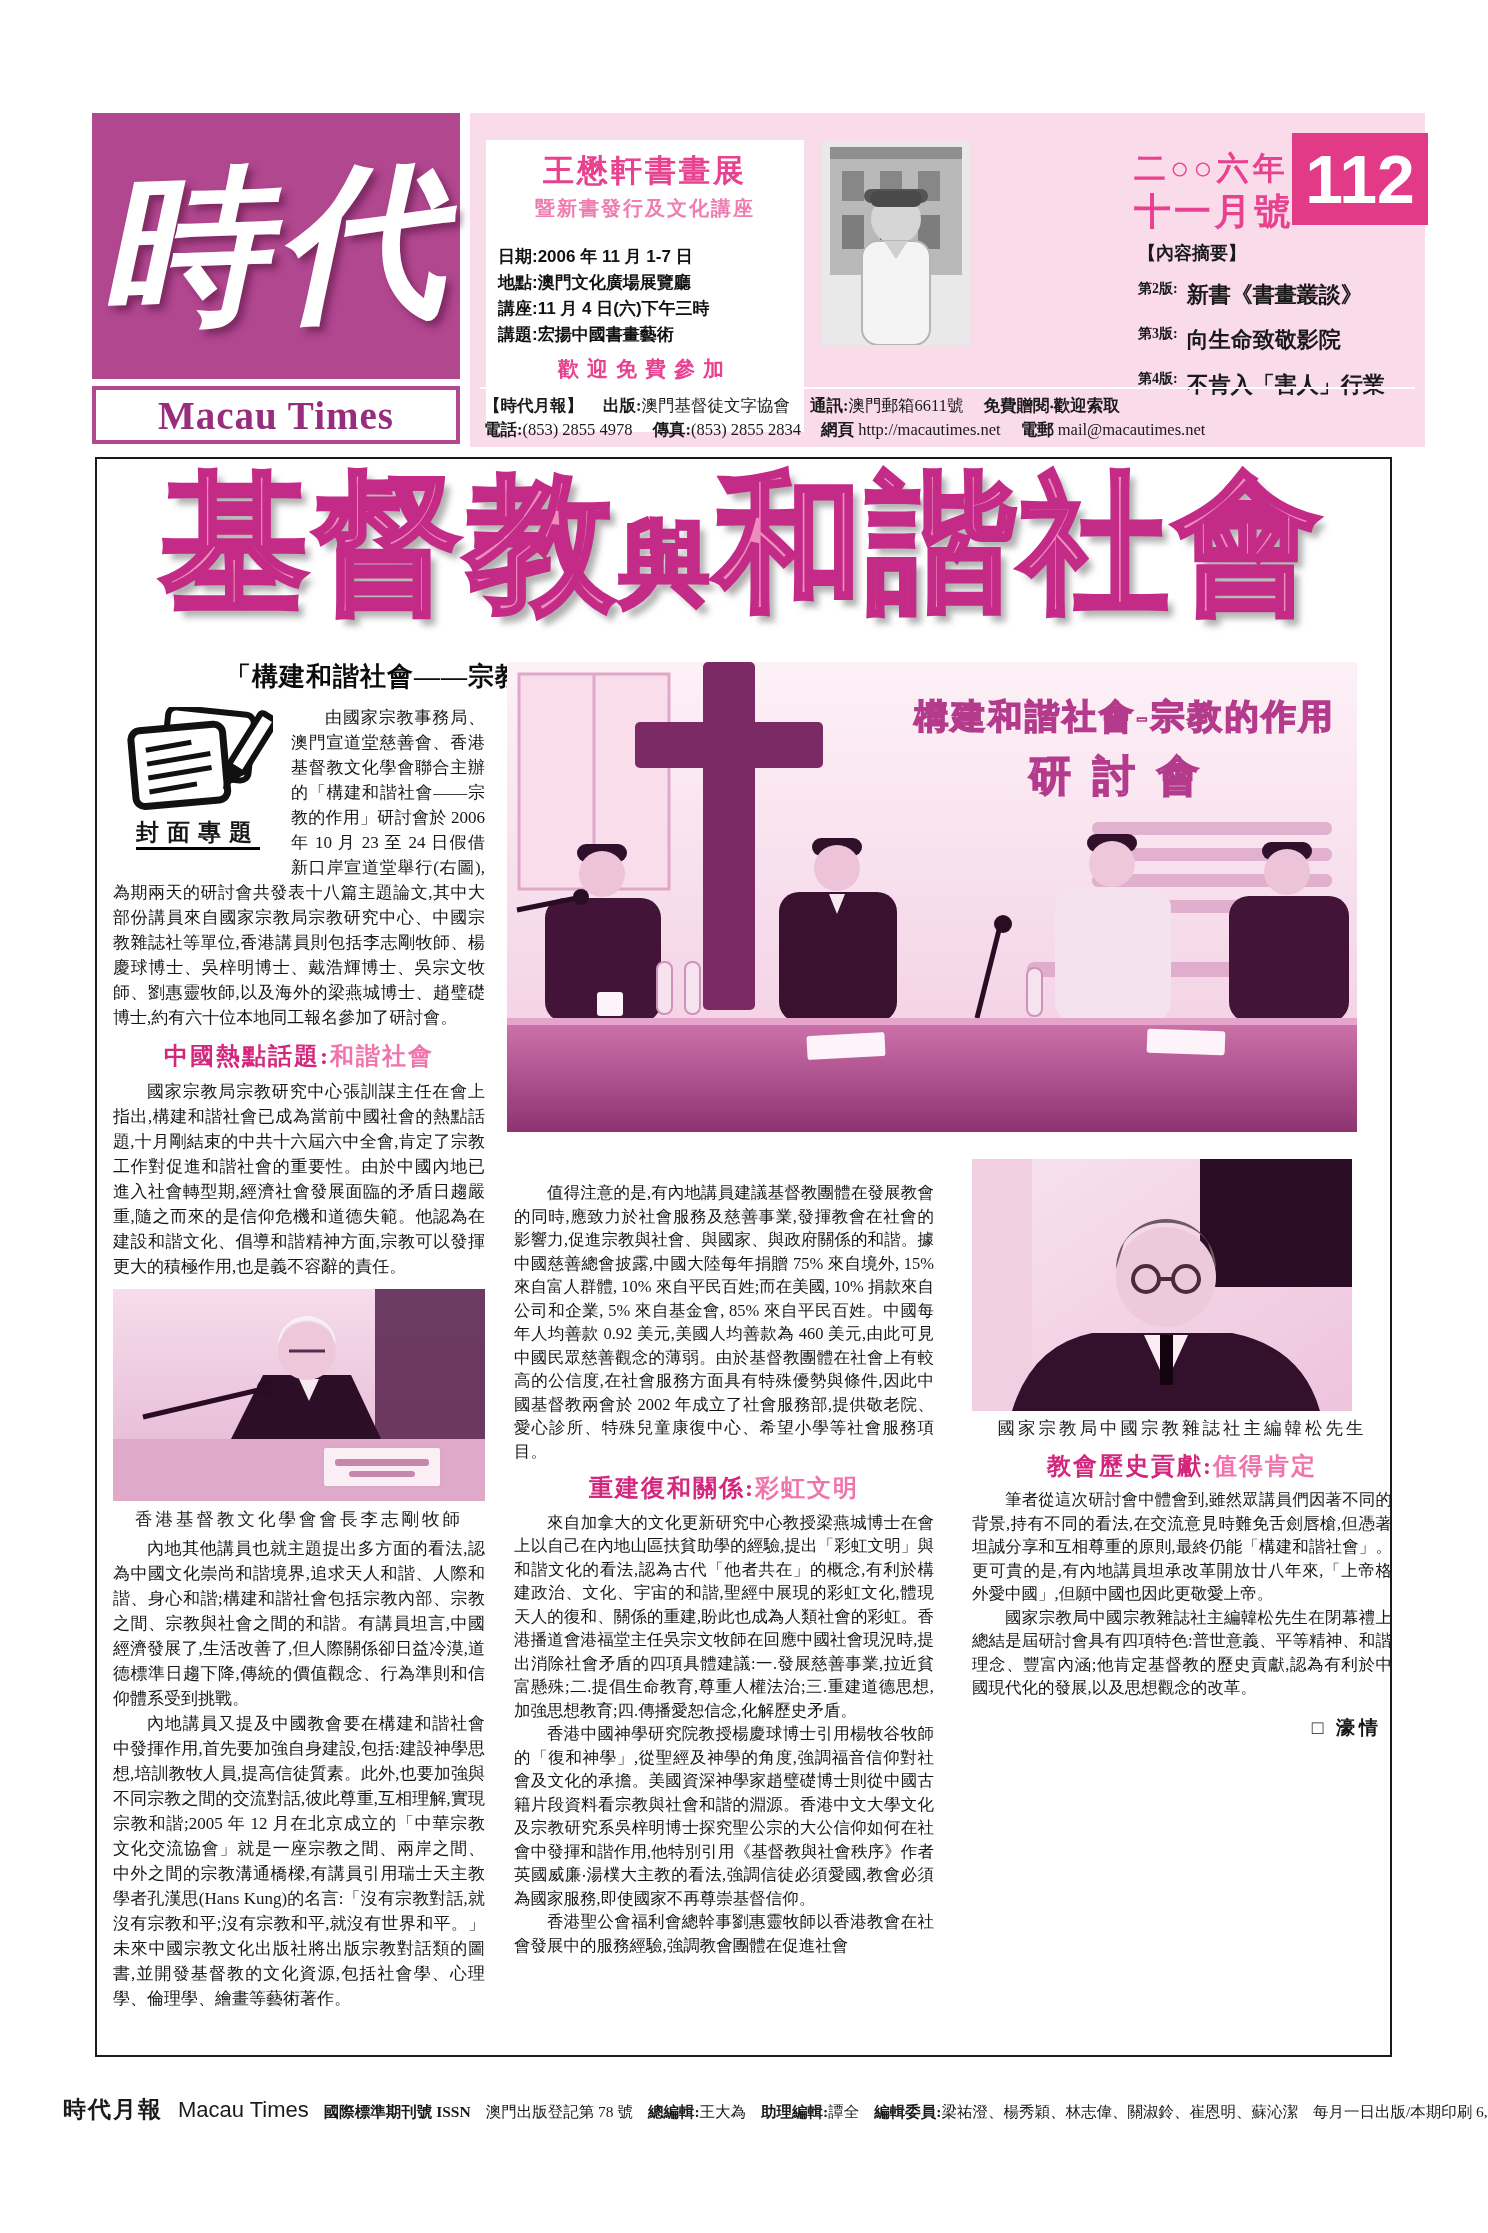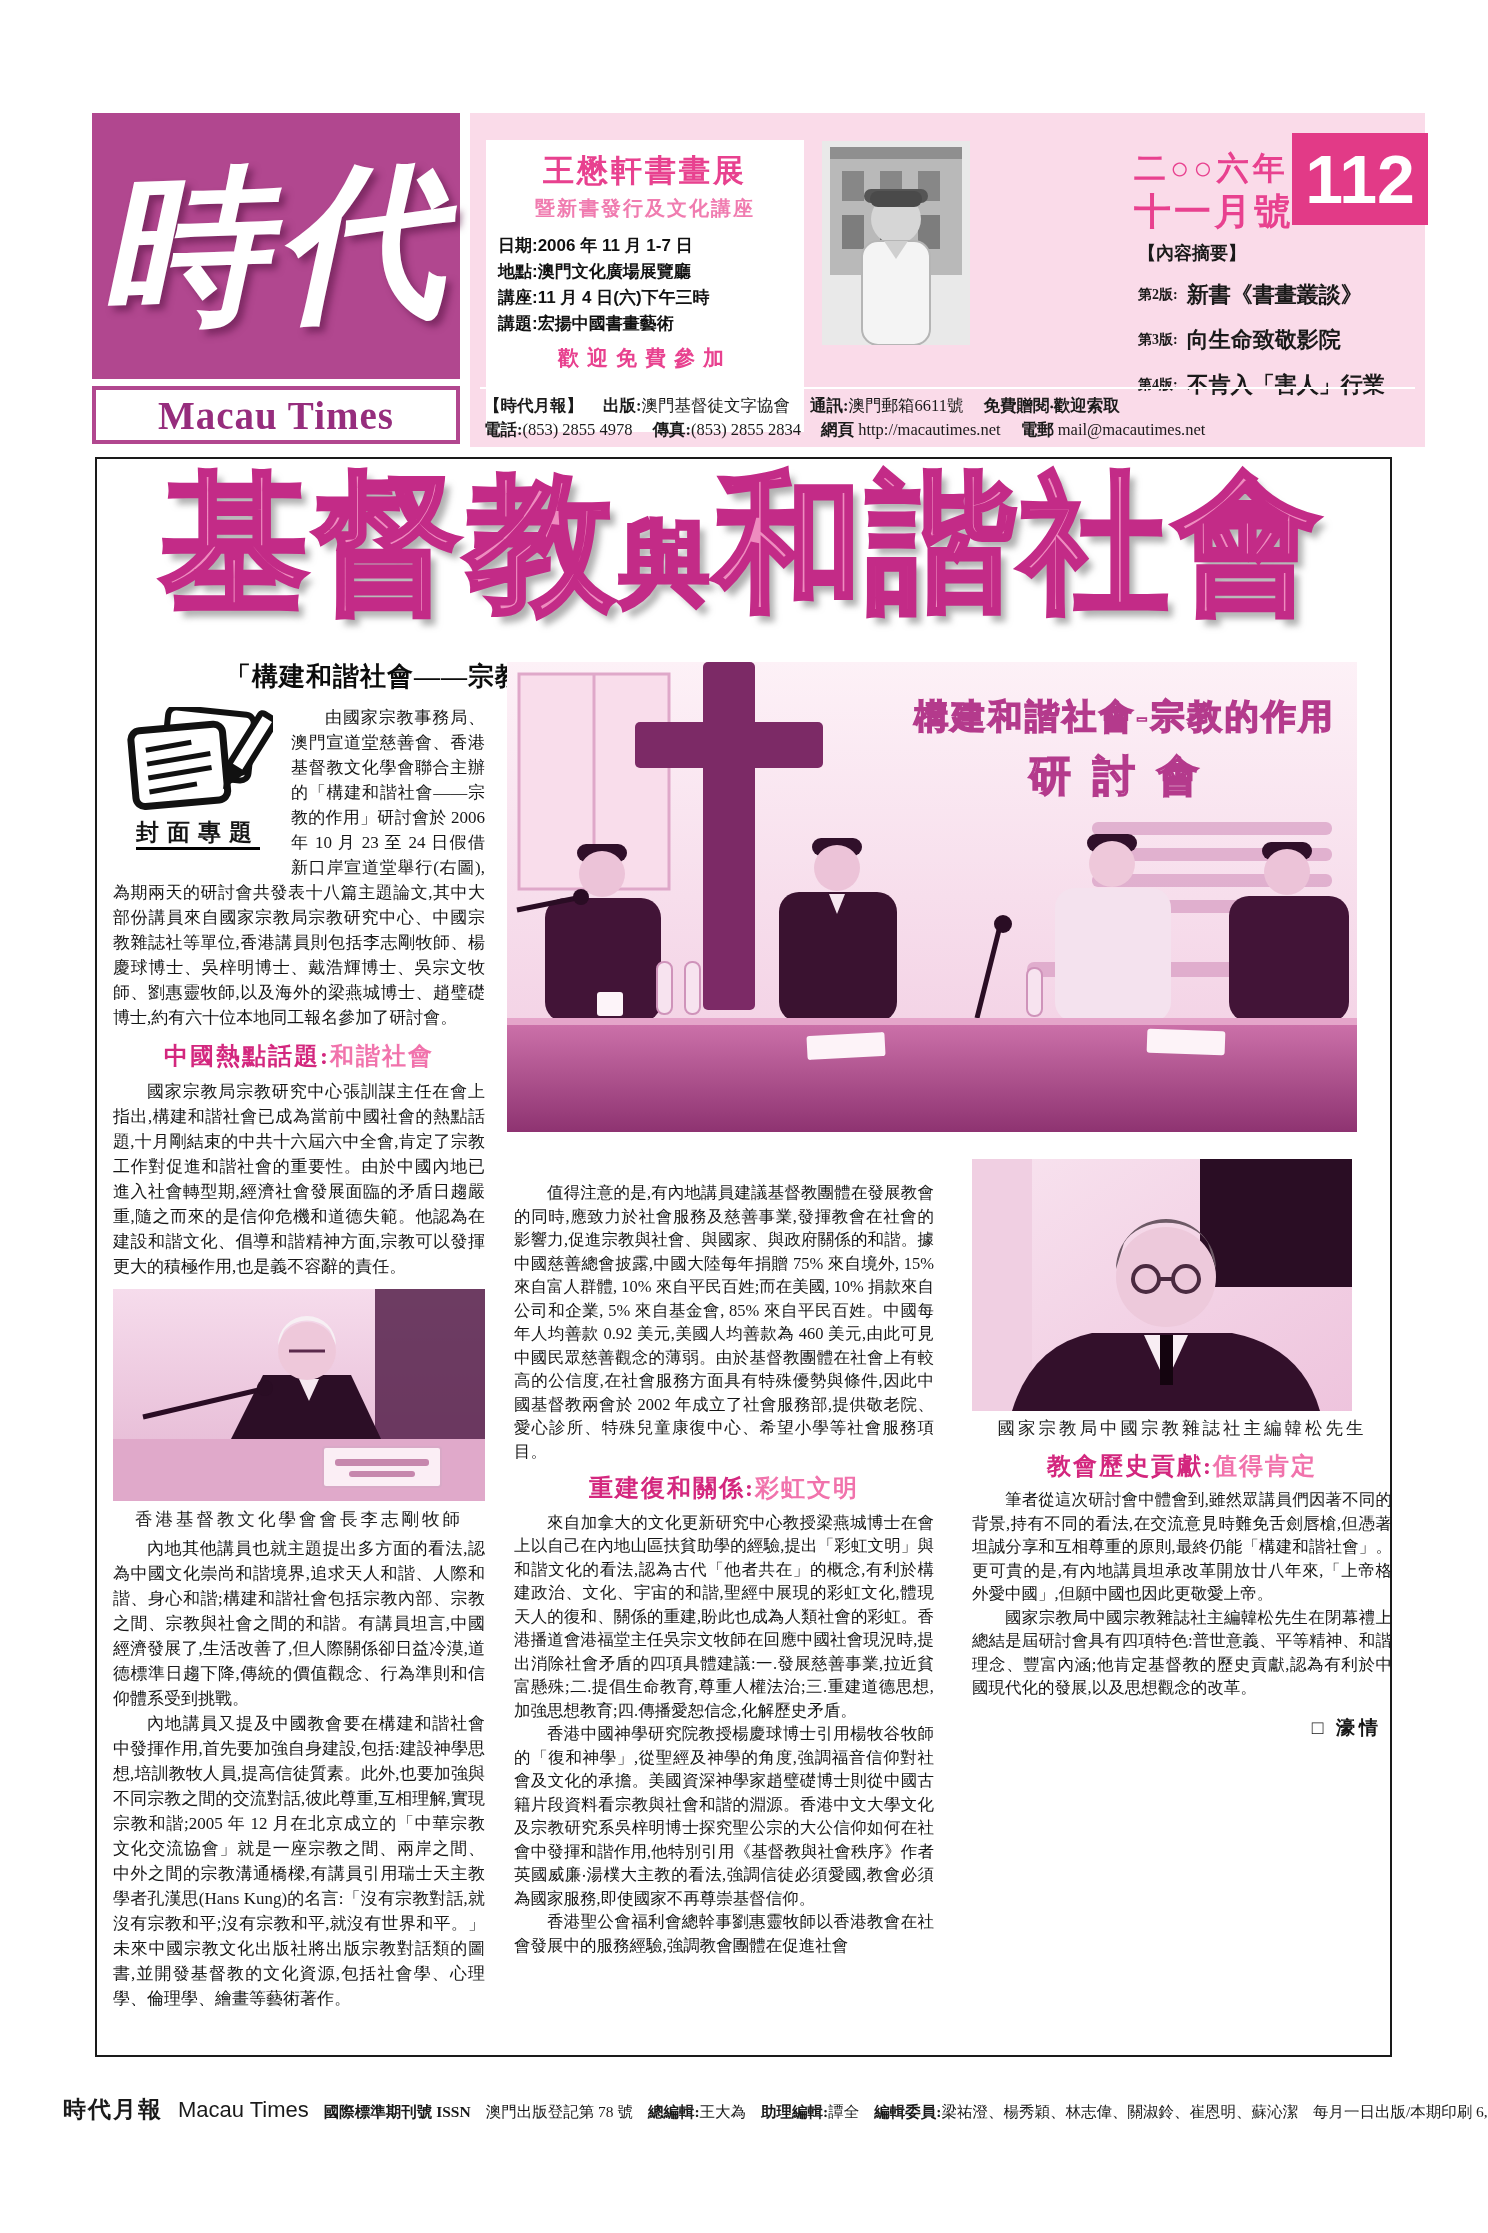--- a/index.html
+++ b/index.html
@@ -14,34 +14,34 @@
   .brand-latin-box{position:absolute;left:92px;top:386px;width:368px;height:58px;background:#fff;
              border:4px solid #b1478f;box-sizing:border-box;display:flex;align-items:center;justify-content:center;}
   .brand-latin{color:#962d7d;font-size:39px;font-weight:bold;letter-spacing:1px;}
 
   
   .pink-panel{position:absolute;left:470px;top:113px;width:955px;height:334px;background:#fadbe9;}
   .ad-box{position:absolute;left:16px;top:27px;width:318px;height:292px;background:#fff;
           box-sizing:border-box;padding:10px 12px;text-align:center;}
   .ad-title{color:#e8418f;font-size:31px;font-weight:bold;letter-spacing:3px;}
   .ad-sub{color:#f07cb0;font-size:20px;font-weight:bold;letter-spacing:2px;margin-top:3px;}
-  .ad-rows{margin-top:11px;text-align:left;font-family:"Liberation Sans","DejaVu Sans",sans-serif;
+  .ad-rows{margin-top:22px;text-align:left;font-family:"Liberation Sans","DejaVu Sans",sans-serif;
            font-weight:bold;font-size:17px;line-height:26px;color:#111;}
   .ad-free{color:#e8418f;font-size:21px;font-weight:bold;letter-spacing:8px;margin-top:7px;}
   .ad-photo{position:absolute;left:352px;top:28px;width:148px;height:204px;}
   .issue-year{position:absolute;left:664px;top:34px;color:#e8418f;font-size:32px;font-weight:bold;
               letter-spacing:4px;font-family:"Liberation Sans","DejaVu Sans",sans-serif;}
   .issue-month{position:absolute;left:664px;top:74px;color:#e8418f;font-size:37px;font-weight:900;
               letter-spacing:3px;font-family:"Liberation Sans","DejaVu Sans",sans-serif;}
   .issue-num{position:absolute;left:822px;top:20px;width:136px;height:92px;background:#e23a87;
              color:#fff;display:flex;align-items:center;justify-content:center;font-size:68px;
              font-weight:bold;font-family:"Liberation Sans","DejaVu Sans",sans-serif;}
   .summary{position:absolute;left:668px;top:128px;width:276px;}
   .summary-title{font-size:18px;font-weight:bold;font-family:"Liberation Sans","DejaVu Sans",sans-serif;}
-  .summary-item{display:flex;align-items:center;margin-top:15px;}
+  .summary-item{display:flex;align-items:flex-start;margin-top:15px;}
   .summary-page{font-size:14px;font-weight:bold;margin-right:9px;white-space:nowrap;}
   .summary-text{font-size:22px;font-weight:bold;white-space:nowrap;}
 
   .pub-bar{position:absolute;left:10px;right:10px;bottom:4px;height:56px;border-top:2px solid #fff;
            padding:5px 4px 0 4px;box-sizing:border-box;}
   .pub-line{display:flex;gap:20px;font-size:16.5px;line-height:24px;white-space:nowrap;}
   .pub-line b{font-weight:bold;}
   .pub-line span{font-weight:normal;}
 
   

